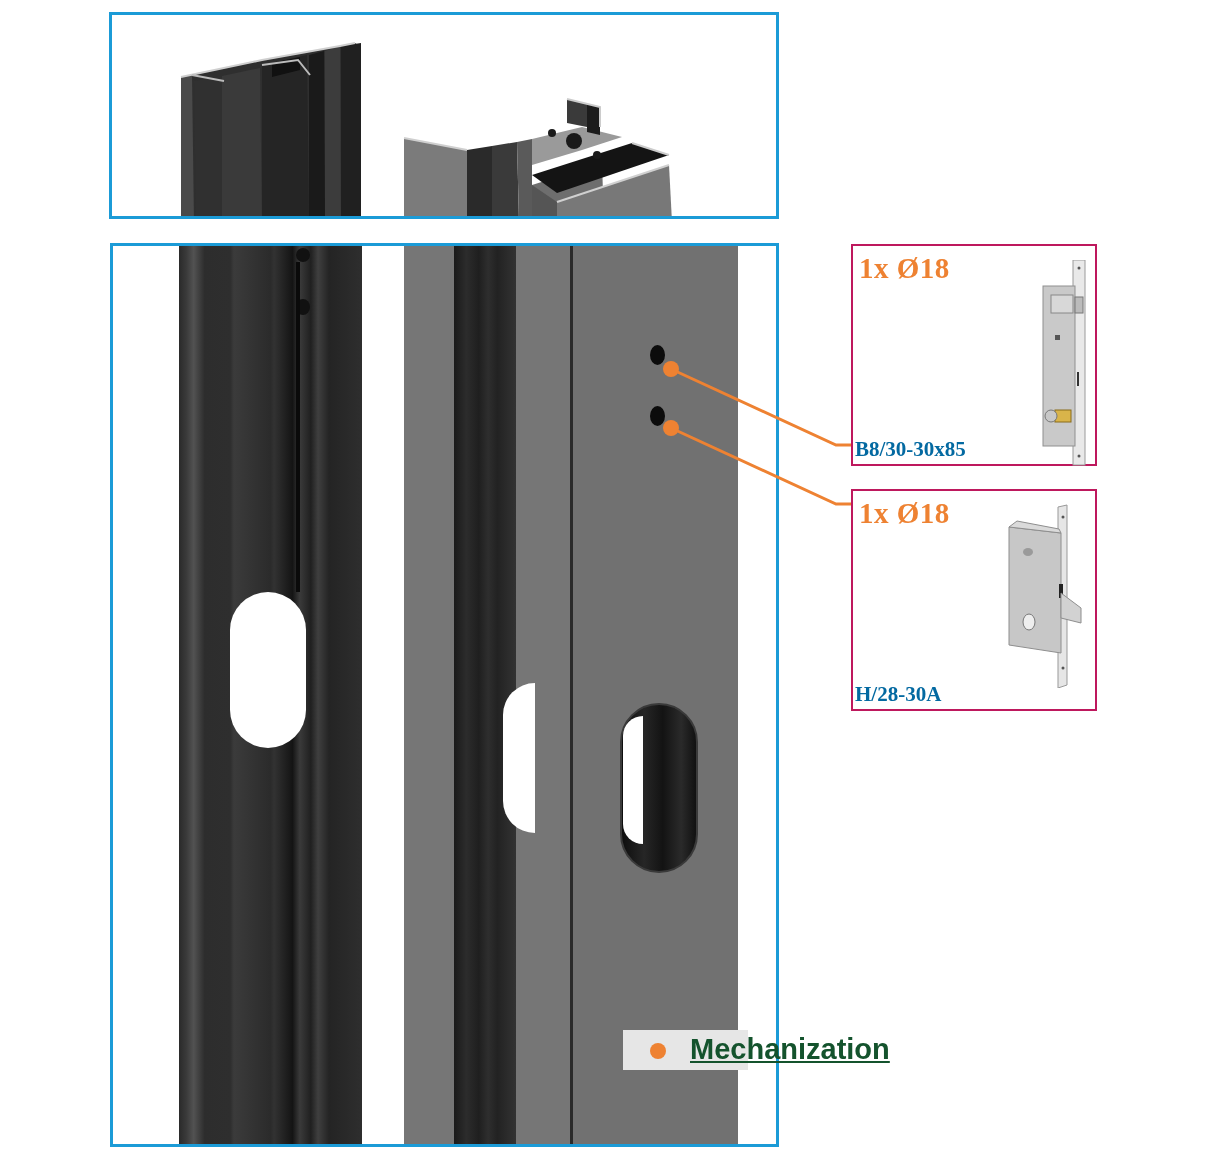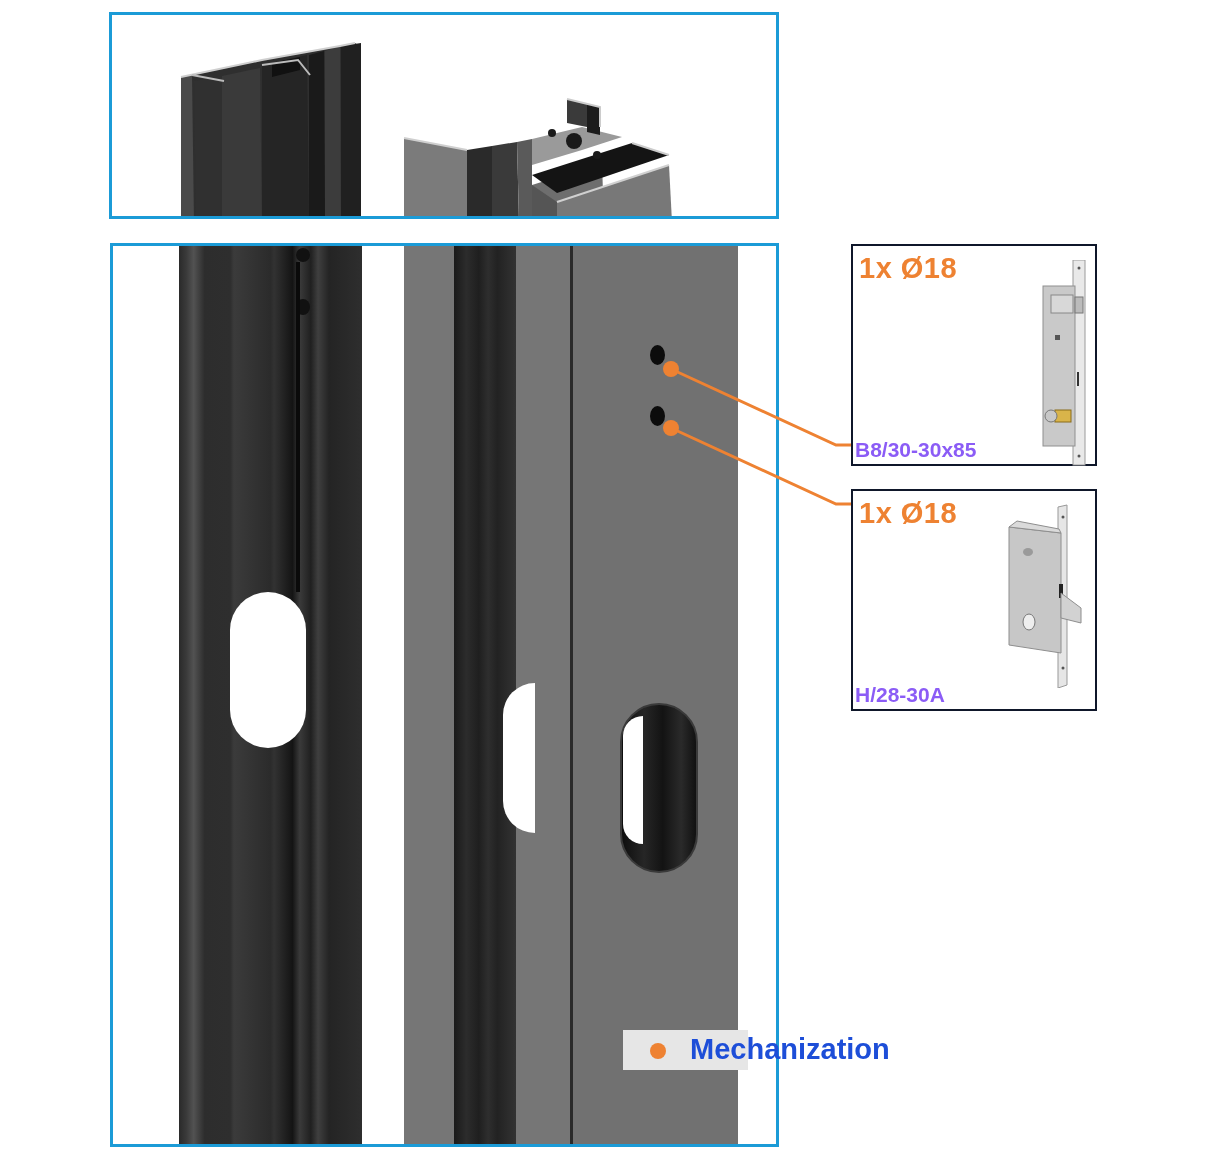--- a/index.html
+++ b/index.html
@@ -57,38 +57,39 @@
     .slot-dark {
       position: absolute;
       background: linear-gradient(90deg, #0e0e0e 0%, #262626 30%, #131313 55%, #2a2a2a 80%, #111 100%);
       border-radius: 40px;
       border: 2px solid #3a3a3a;
     }
 
     
     .lock-box {
       position: absolute;
-      border: 2px solid #0f172a;
+      border: 2px solid #be185d;
       background: #fff;
+      font-family: Liberation Serif, serif;
     }
     #lock-box-1 { left: 851px; top: 244px; width: 246px; height: 222px; }
     #lock-box-2 { left: 851px; top: 489px; width: 246px; height: 222px; }
     .lock-qty {
       position: absolute;
       left: 6px; top: 6px;
       font-size: 29px;
       font-weight: bold;
       letter-spacing: 0.5px;
     }
     .lock-code {
       position: absolute;
       left: 2px; bottom: 2px;
       font-size: 21px;
       font-weight: bold;
-      color: #8b5cf6;
+      color: #0369a1;
     }
 
     
     #legend {
       position: absolute;
       left: 623px; top: 1030px;
       width: 125px; height: 40px;
       background: #e6e6e6;
     }
     #legend-dot {
@@ -217,13 +218,13 @@
     <rect x="56" y="81" width="4" height="14" fill="#222"></rect>
     <polygon points="58,90 78,105 78,120 58,115" fill="#d2d2d2" stroke="#8e8e8e" stroke-width="1"></polygon>
     <circle cx="60" cy="14" r="1.5" fill="#555"></circle>
     <circle cx="60" cy="165" r="1.5" fill="#555"></circle>
   </svg>
   <div class="lock-code">H/28-30A</div>
 </div>
 
 <div id="legend"></div>
 <div id="legend-dot" style="background:#ee8232;"></div>
-<div id="legend-label" style="color:#1d4ed8;">Mechanization</div>
+<div id="legend-label" style="color:#14532d;text-decoration:underline;">Mechanization</div>
 
 </body></html>

